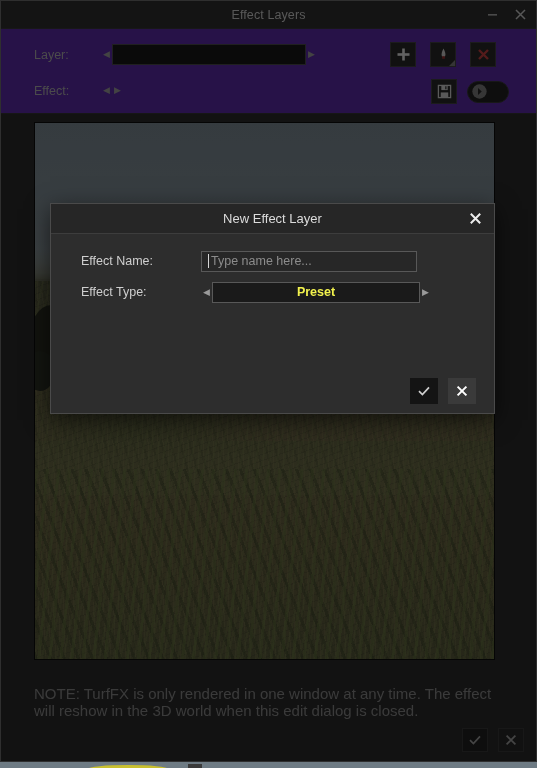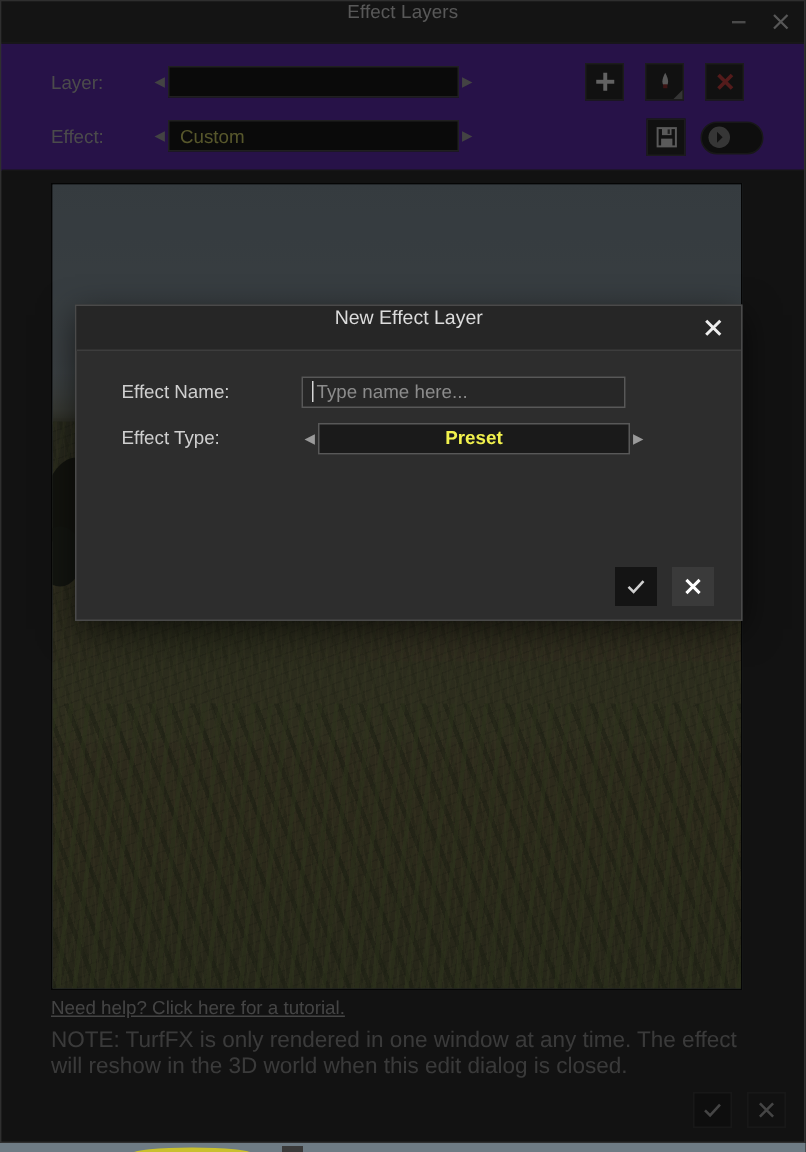--- a/index.html
+++ b/index.html
@@ -29,20 +29,21 @@
   }
 
   
   .titlebar {
     position: relative;
     height: 27px;
     flex: 0 0 27px;
     background: #222222;
     border-bottom: 1px solid #2b2b2b;
     display: flex;
+    align-items: center;
     justify-content: center;
   }
   .titlebar-title {
     font-size: 12.5px;
     color: #b9b9b9;
     letter-spacing: .1px;
   }
   .titlebar-buttons {
     position: absolute;
     right: 2px; top: 0;
@@ -288,20 +289,21 @@
     display: flex;
     flex-direction: column;
   }
   .dlg-titlebar {
     position: relative;
     height: 29px;
     flex: 0 0 29px;
     background: #262626;
     border-bottom: 1px solid #3d3d3d;
     display: flex;
+    align-items: center;
     justify-content: center;
   }
   .dlg-title {
     font-size: 13px;
     color: #dcdcdc;
   }
   .dlg-close {
     position: absolute;
     right: 6px; top: 0;
     height: 29px; width: 26px;
@@ -463,21 +465,20 @@
             <path d="M3 3 L12 12 M12 3 L3 12" stroke="#b03232" stroke-width="2.4" fill="none"></path>
           </svg>
         </div>
       </div>
     </div>
 
     <div class="form-row">
       <div class="row-label">Effect:</div>
       <div class="spinner">
         <div class="spin-arrow">◀</div>
-        <div class="spin-field">Custom</div>
         <div class="spin-arrow">▶</div>
       </div>
       <div class="btn-group-preset">
         <div class="icon-btn">
           <svg width="15" height="15" viewBox="0 0 16 16">
             <rect x="1.5" y="1.5" width="13" height="13" fill="none" stroke="#bdbdbd" stroke-width="1.4"></rect>
             <rect x="4.6" y="1.5" width="6.8" height="5" fill="#bdbdbd"></rect>
             <rect x="8.6" y="2.4" width="1.6" height="3.2" fill="#3a3a3a"></rect>
             <rect x="4" y="9" width="8" height="5.5" fill="#bdbdbd"></rect>
           </svg>
@@ -500,21 +501,20 @@
         <div class="field-far"></div>
         <div class="grass-tex"></div>
         <div class="grass-fg"></div>
       </div>
       <div class="bush"></div>
       <div class="bush2"></div>
     </div>
   </div>
 
   <div class="footer-text">
-    <div class="tutorial-link">Need help? Click here for a tutorial.</div>
     <div class="note">NOTE: TurfFX is only rendered in one window at any time. The effect will reshow in the 3D world when this edit dialog is closed.</div>
   </div>
 
   <div class="window-footer">
     <div class="foot-btn accept">
       <svg width="14" height="14" viewBox="0 0 14 14">
         <path d="M2 7.2 L5.4 10.6 L12 3.4" stroke="#8e8e8e" stroke-width="1.7" fill="none"></path>
       </svg>
     </div>
     <div class="foot-btn">

